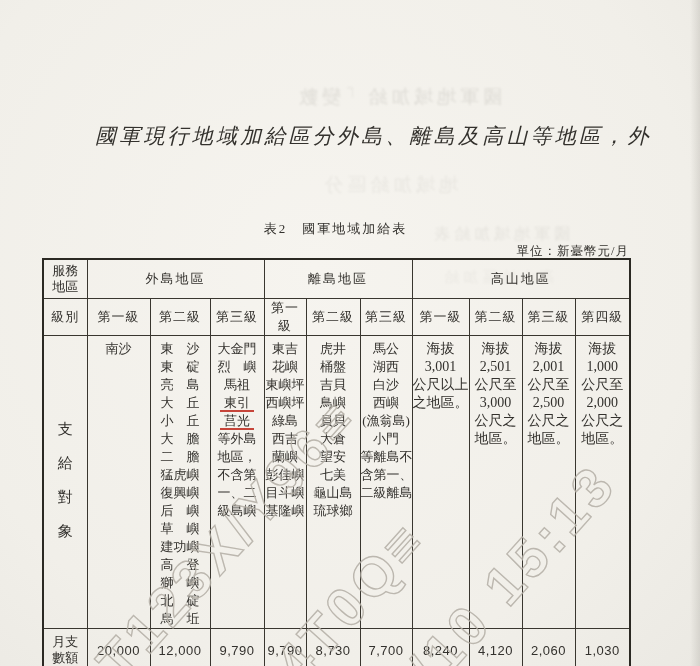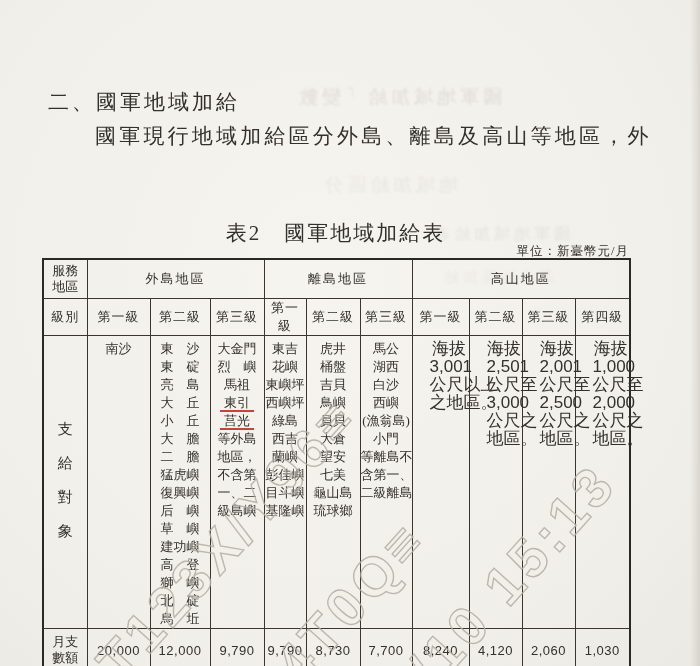--- a/index.html
+++ b/index.html
@@ -14,29 +14,29 @@
     background-image:radial-gradient(ellipse at 45% 40%, #f6f4ef 0%, #f1efe9 70%, #ebe9e3 100%);
     overflow:hidden;
     color:#33312d;
   }
   
   .heading{
     position:absolute;left:48px;top:88px;
     font-size:21px;letter-spacing:3px;white-space:nowrap;
   }
   .para{
-    position:absolute;left:95px;top:116px;width:575px;
+    position:absolute;left:95px;top:116px;width:575px;font-style:italic;
   }
   .para .pline{
     font-size:21px;letter-spacing:3.2px;line-height:40px;white-space:nowrap;
   }
   .caption-wrap{
     position:absolute;left:42px;top:219px;width:587px;text-align:center;
   }
-  .caption{font-size:21px;letter-spacing:2px;}
+  .caption{font-size:13px;letter-spacing:2px;}
   .unit-note{
     position:absolute;top:243px;left:42px;width:587px;text-align:right;
     font-size:12.5px;letter-spacing:1px;
   }
   
   .gtable{
     position:absolute;left:42px;top:258px;width:587px;height:400px;
     border-collapse:collapse;table-layout:fixed;
     background:transparent;
   }
@@ -54,21 +54,21 @@
   .corner{font-size:13px;line-height:16px;}
   .corner .wrap2{width:2.4em;margin:0 auto;}
   .grp{font-size:14.5px;letter-spacing:2px;margin-left:40px;}
   .lvl{font-size:13px;letter-spacing:1px;}
   
   .subject-cell{padding-top:4px !important;}
   .cline{
     font-size:13px;line-height:18px;white-space:nowrap;
     font-family:"Liberation Serif","DejaVu Serif",serif;
   }
-  .num-lines .cline{font-family:Liberation Sans, sans-serif;font-size:17px;padding-left:17px;}
+  .num-lines .cline{font-family:Liberation Serif, serif;font-size:14px;}
   .cline.ru{position:relative;}
   .cline.ru::after{
     content:"";position:absolute;left:50%;transform:translateX(-50%);
     bottom:0;width:34px;border-bottom:2px solid #c6453a;
   }
   
   .vlabel{
     display:flex;flex-direction:column;align-items:center;justify-content:center;
     height:289px;gap:15px;font-size:15px;
   }
@@ -117,21 +117,20 @@
 <body>
 
 <div id="page">
 
   <div class="bleed" id="bleed1">國軍地域加給「變數</div>
   <div class="bleed" id="bleed2">地域加給區分</div>
   <div class="bleed" id="bleed3">國軍地域加給表</div>
   <div class="bleed" id="bleed4">高山地區加給</div>
   <div class="edge-shade"></div>
 
-  <div class="heading">二、國軍地域加給</div>
   <div class="para">
     <div class="pline">國軍現行地域加給區分外島、離島及高山等地區，外</div>
   </div>
 
   <div class="caption-wrap">
     <span class="caption">表2　國軍地域加給表</span>
   </div>
   <div class="unit-note">單位：新臺幣元/月</div>
 
   <table class="gtable">

